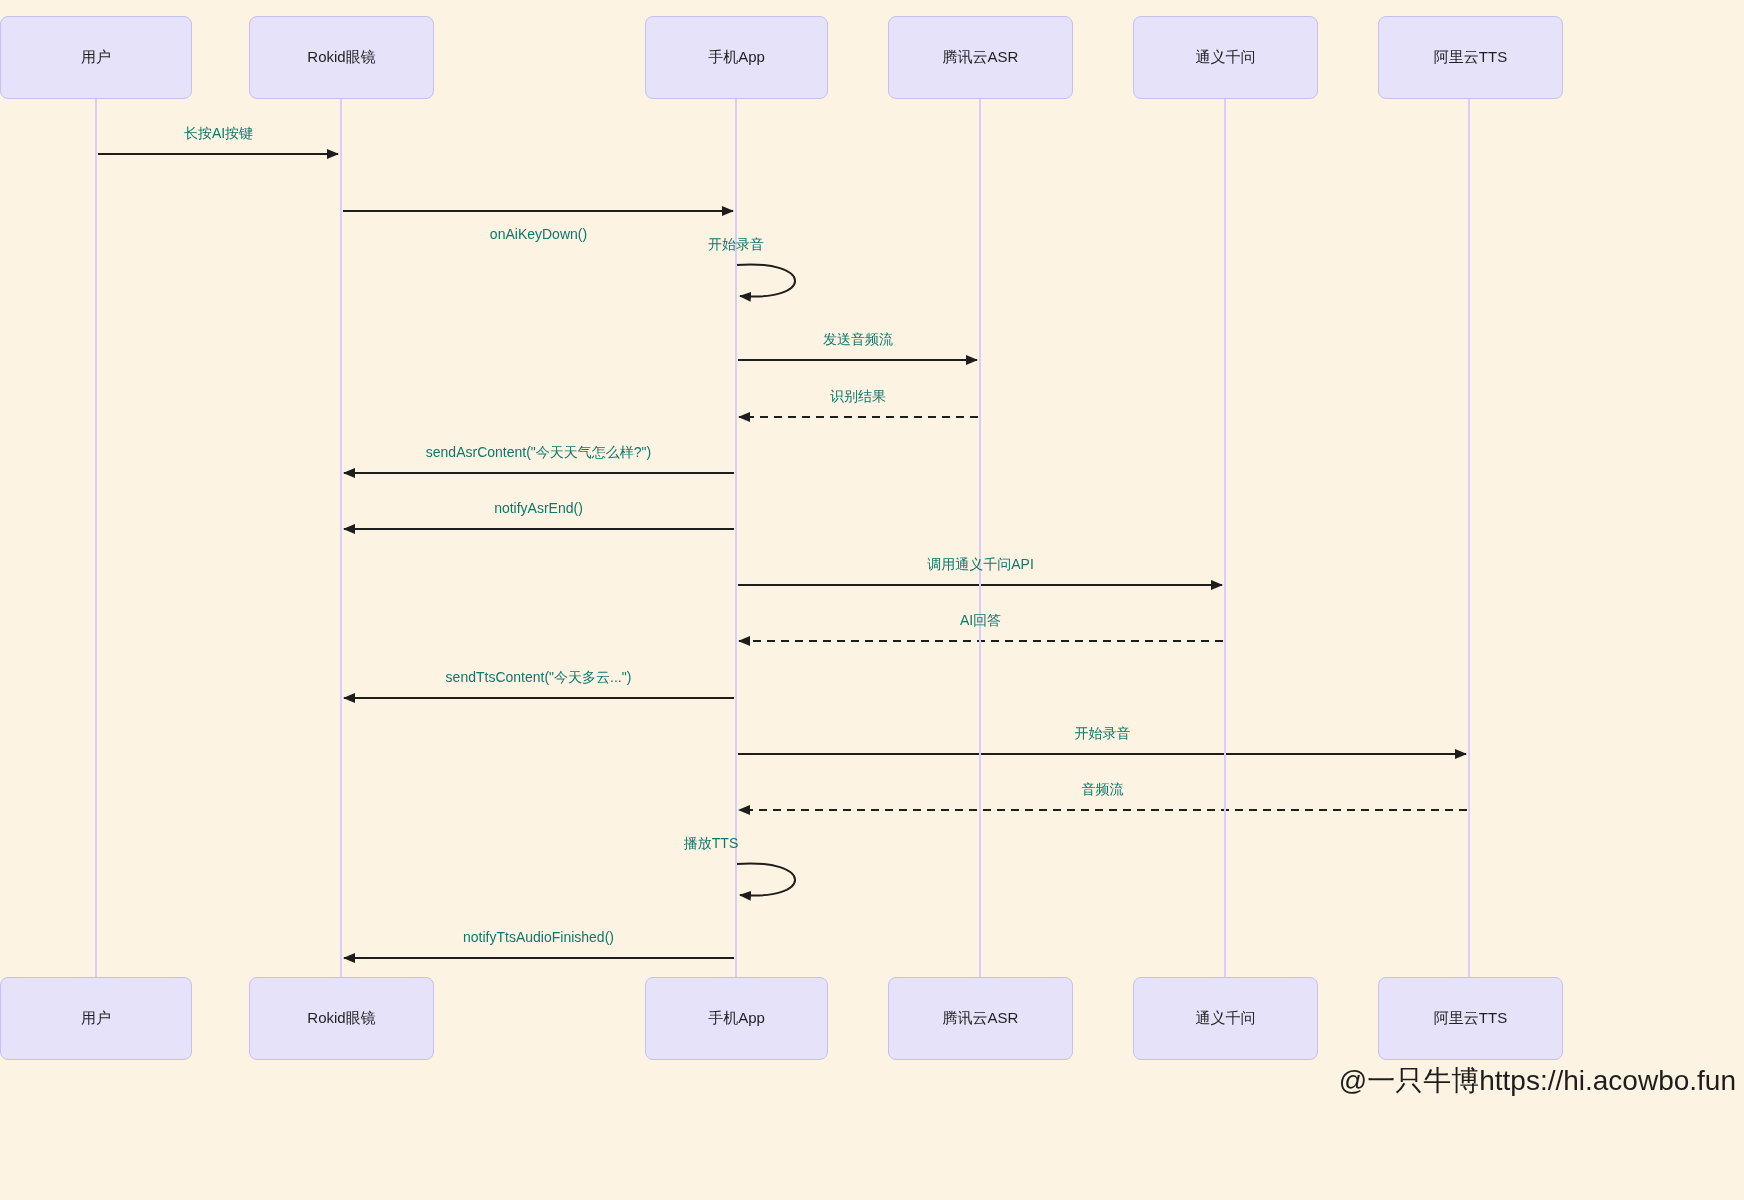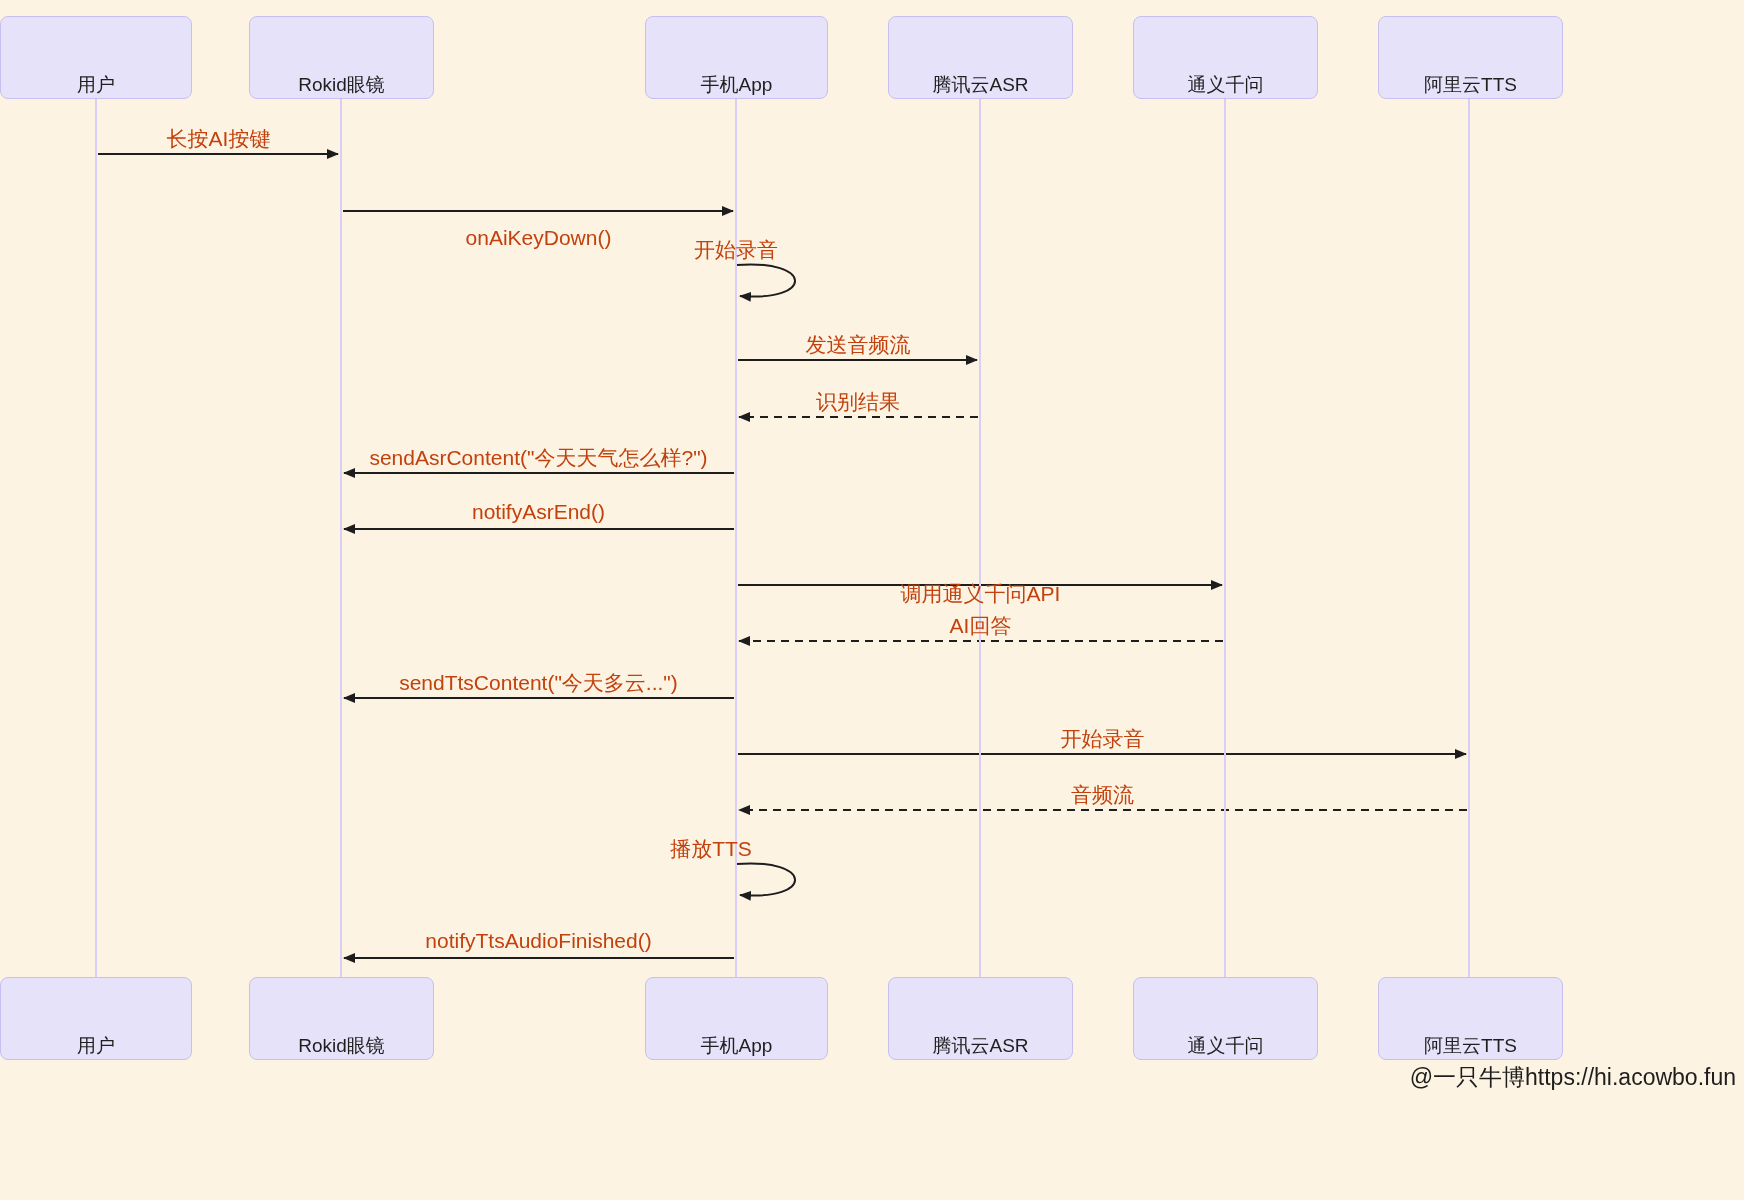--- a/index.html
+++ b/index.html
@@ -8,42 +8,42 @@
     background:#FDF3E3;
     font-family:"Liberation Sans","DejaVu Sans",sans-serif;
     overflow:hidden;
   }
   #stage{position:relative;width:1744px;height:1200px;}
   .actor-box{
     position:absolute;
     background:#E6E2FA;
     border:1px solid #C7BFF0;
     border-radius:8px;
-    display:flex;align-items:flex-end;justify-content:center;
+    display:flex;align-items:center;justify-content:center;
     color:#1f1f1f;
-    font-size:19px;
+    font-size:15px;
     box-sizing:border-box;
     text-align:center;
   }
   .lifeline{
     position:absolute;
     width:2px;
     background:#D9CEF7;
   }
   .msg-label{
     position:absolute;
-    font-size:21px;
-    color:#c2410c;
+    font-size:14px;
+    color:#0f766e;
     white-space:nowrap;
     transform:translateX(-50%);
     text-align:left;
   }
   .watermark{
     position:absolute;
-    font-size:23px;
+    font-size:28px;
     color:#1d1d1d;
     white-space:nowrap;
     right:8px;
   }
   svg.arrows{position:absolute;left:0;top:0;width:1744px;height:1200px;pointer-events:none;}
 </style>
 </head>
 <body>
 
 <div id="stage">
@@ -99,21 +99,21 @@
       <div class="lifeline" style="left: 1468px; top: 99px; height: 878px;"></div>
     </div>
   <div id="labels">
       <div class="msg-label" style="left: 218.5px; top: 125px;">长按AI按键</div>
       <div class="msg-label" style="left: 538.5px; top: 182px; margin-top: 44px;">onAiKeyDown()</div>
       <div class="msg-label" style="left: 736px; top: 236px; font-family: Liberation Serif, serif;">开始录音</div>
       <div class="msg-label" style="left: 858px; top: 331px;">发送音频流</div>
       <div class="msg-label" style="left: 858px; top: 388px;">识别结果</div>
       <div class="msg-label" style="left: 538.5px; top: 444px;">sendAsrContent("今天天气怎么样?")</div>
       <div class="msg-label" style="left: 538.5px; top: 500px;">notifyAsrEnd()</div>
-      <div class="msg-label" style="left: 980.5px; top: 556px; margin-top: 24px;">调用通义千问API</div>
+      <div class="msg-label" style="left: 980.5px; top: 556px;">调用通义千问API</div>
       <div class="msg-label" style="left: 980.5px; top: 612px;">AI回答</div>
       <div class="msg-label" style="left: 538.5px; top: 669px;">sendTtsContent("今天多云...")</div>
       <div class="msg-label" style="left: 1102.5px; top: 725px;">开始录音</div>
       <div class="msg-label" style="left: 1102.5px; top: 781px;">音频流</div>
       <div class="msg-label" style="left: 711px; top: 835px;">播放TTS</div>
       <div class="msg-label" style="left: 538.5px; top: 929px;">notifyTtsAudioFinished()</div>
     </div>
   <div id="boxes-bottom">
       <div class="actor-box" style="left: 0px; top: 977px; width: 192px; height: 83px;">
         <span>用户</span>

